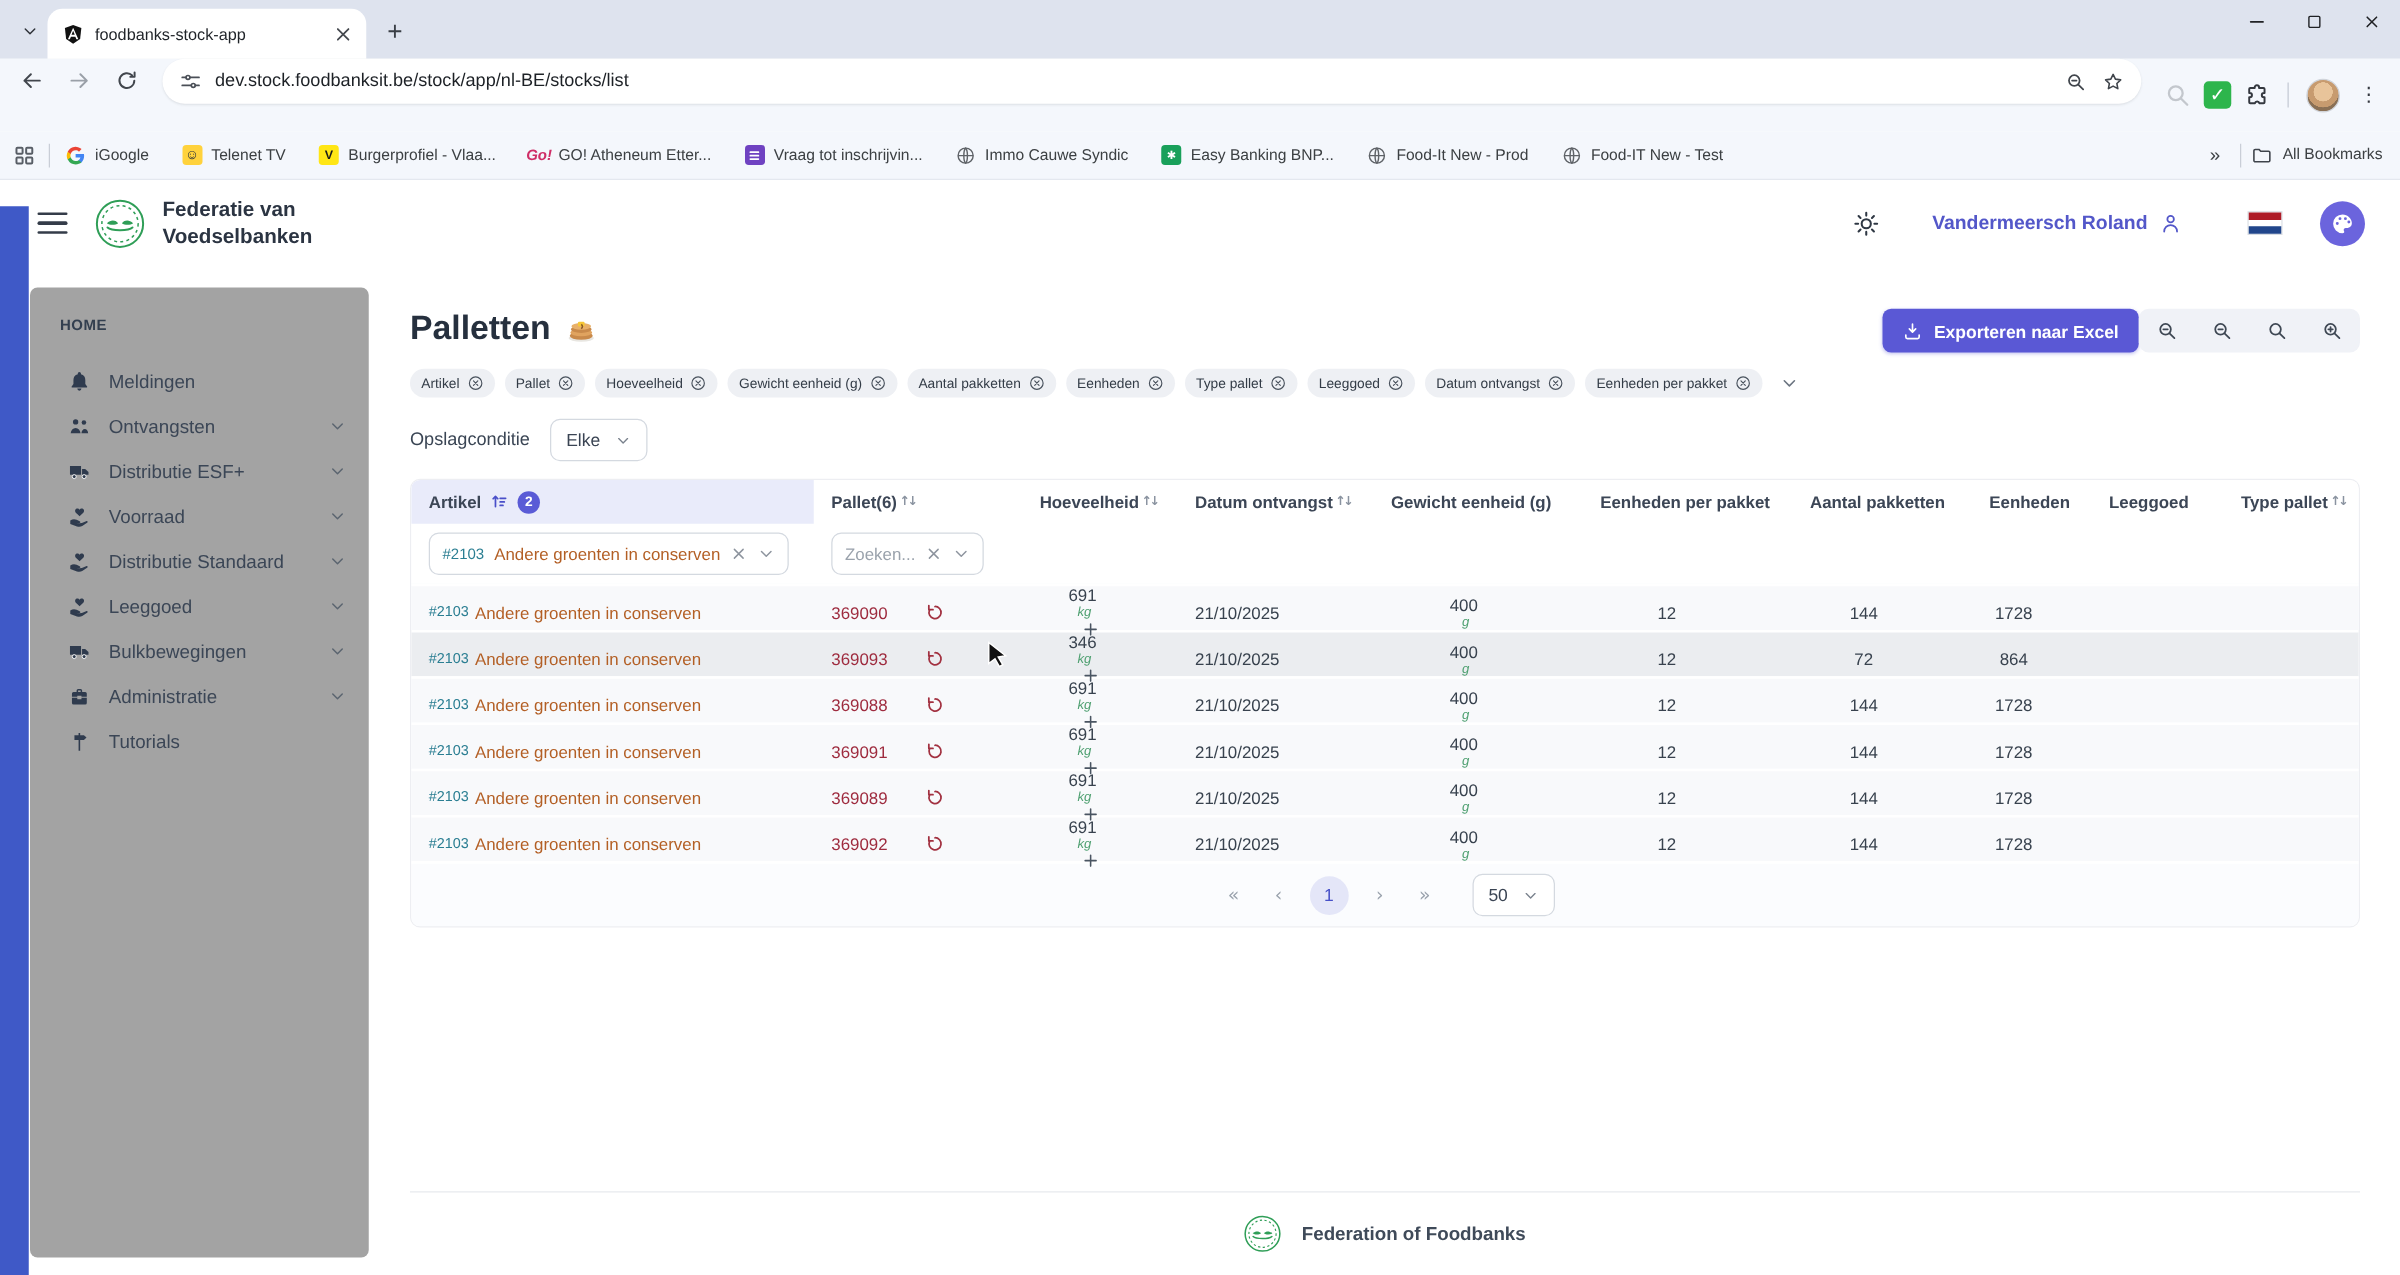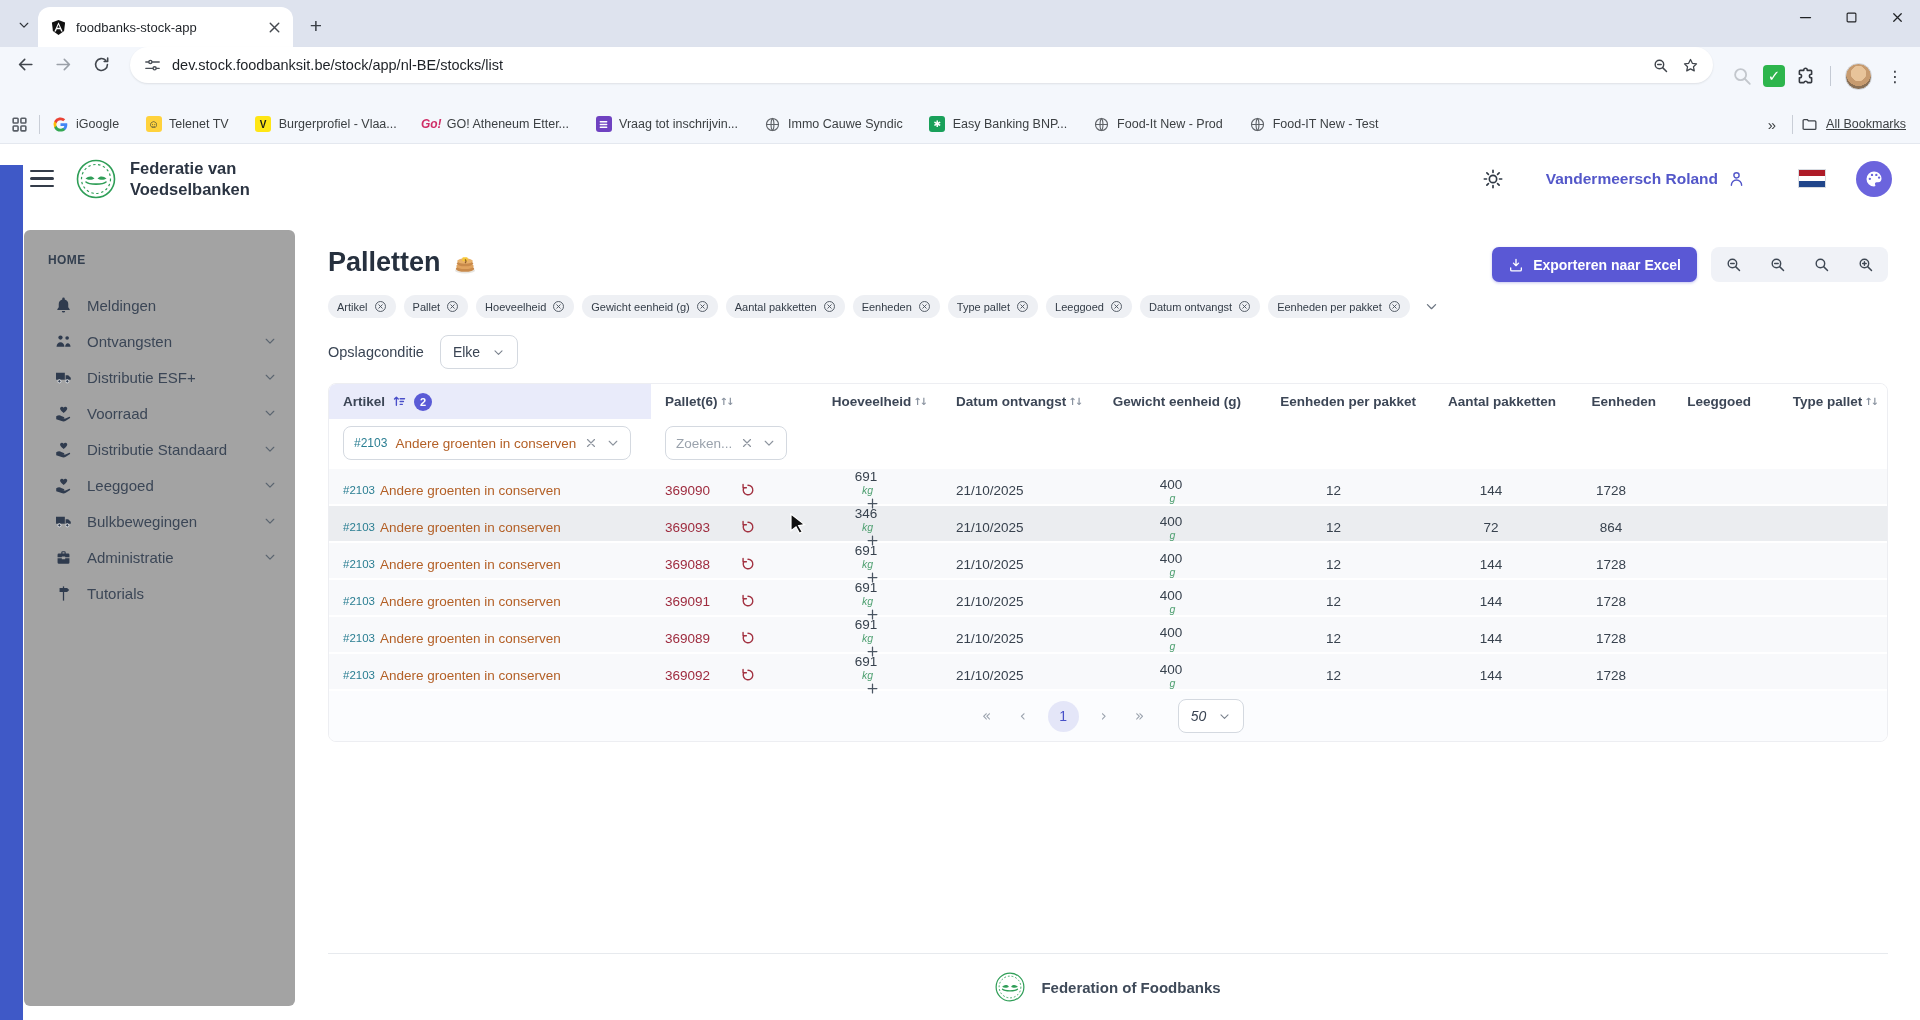--- a/index.html
+++ b/index.html
@@ -40,21 +40,21 @@
   .kebab { width:26px; height:26px; display:flex; align-items:center; justify-content:center; font-size:16px; color:#34383f; letter-spacing:0; }
 
   .bookmarks { height:39px; background:#f4f7fc; border-bottom:1px solid #e4e8ef; display:flex; align-items:center; padding:0 14px 0 10px; font-size:12.5px; color:#3c4043; }
   .bm-apps { width:19px; height:19px; color:#585e66; margin-right:10px; }
   .bm-sep { width:1px; height:19px; background:#c9ced7; margin-right:12px; }
   .bm-item { display:flex; align-items:center; gap:7px; margin-right:26px; white-space:nowrap; }
   .bm-ico { width:17px; height:17px; display:flex; align-items:center; justify-content:center; }
   .bq { width:16px; height:16px; border-radius:3px; display:flex; align-items:center; justify-content:center; font-size:10px; font-weight:700; }
   .goicon { color:#cf2e67; font-weight:800; font-style:italic; font-size:12px; }
   .bm-overflow { margin-left:auto; font-size:15px; color:#3c4043; padding:0 6px; }
-  .bm-all { display:flex; align-items:center; gap:8px; margin-left:8px;text-decoration:underline; }
+  .bm-all { display:flex; gap:8px; margin-left:8px; }
   .bm-all .ic { width:17px; height:17px; color:#3f444b; }
 
   
   .blue-strip { position:absolute; left:0; top:165px; width:23px; height:855px; background:#3f59c7; z-index:5; }
 
   .app-header { height:69px; background:#fff; display:flex; align-items:center; padding:0 22px 0 30px; }
   .hamburger { width:24px; height:18px; display:flex; flex-direction:column; justify-content:space-between; margin-right:22px; }
   .hamburger span { height:2.4px; background:#343c49; border-radius:2px; }
   .org-logo { width:40px; height:40px; margin-right:14px; }
   .org-name { font-size:16.5px; font-weight:700; color:#2b3442; line-height:1.22; }
@@ -74,21 +74,21 @@
   .sb-item { display:flex; align-items:center; height:36px; padding-right:18px; color:#3b4656; font-size:15px; }
   .sb-ico { width:19px; height:19px; color:#2f3b4e; margin:0 14px 0 6px; }
   .sb-label { flex:1; }
   .sb-chev { width:14px; height:14px; color:#5b6570; }
 
   .main { flex:1; padding:34px 32px 0 33px; position:relative; }
 
   .page-head { display:flex; align-items:flex-start; }
   .page-title { font-size:27px; font-weight:700; color:#26303e; display:flex; align-items:center; gap:10px; }
   .emoji { width:28px; height:28px; }
-  .head-right { margin-left:auto; display:flex; gap:14px; }
+  .head-right { margin-left:auto; display:flex; gap:0; }
   .export-btn { height:35px; background:#5a58d5; color:#fff; font-size:14px; font-weight:600; border:none; border-radius:7px; display:flex; align-items:center; gap:9px; padding:0 16px; box-shadow:0 1px 3px rgba(90,88,213,.35); }
   .export-btn .ic { width:16px; height:16px; }
   .zoom-group { height:35px; background:#f0f2f7; border-radius:8px; display:flex; align-items:center; padding:0 14px; gap:27px; color:#3f4854; }
   .zoom-group .ic { width:17px; height:17px; }
 
   .chips-row { margin-top:13px; display:flex; align-items:center; gap:8px; flex-wrap:nowrap; }
   .chip { height:23px; background:#eef0f4; border-radius:12px; display:flex; align-items:center; gap:6px; padding:0 9px; font-size:11px; color:#333c47; white-space:nowrap; }
   .chip .ic { width:13px; height:13px; color:#49525d; }
   .chips-chev { width:15px; height:15px; color:#6b7480; margin-left:6px; }
 
@@ -124,21 +124,21 @@
   .td .code { color:#2a7e92; font-size:11.5px; margin-right:5px; }
   .td .aname { color:#b35f25; }
   .td .pnum { color:#9e2b3e; }
   .hist { width:16px; height:16px; color:#a23140; margin-left:30px; }
   .unit { color:#4fa071; font-size:10.5px; margin-left:3px;font-style:italic; }
   .plusic { width:15px; height:15px; color:#4a5562; margin-left:13px; }
 
   .pag-row { height:52px; background:#fbfcfe; border-top:2px solid #fff; display:flex; align-items:center; justify-content:center; gap:6px; }
   .pg-nav { width:30px; height:30px; display:flex; align-items:center; justify-content:center; color:#9aa2ad; font-size:15px; font-family:"DejaVu Sans",sans-serif; }
   .pg-num { width:31px; height:31px; border-radius:50%; background:#e4e6f8; color:#4750c8; font-size:14px; display:flex; align-items:center; justify-content:center; margin:0 4px; }
-  .pg-size { margin-left:17px;font-style:italic; }
+  .pg-size { margin-left:17px; }
 
   .main-footer { position:absolute; left:33px; right:32px; bottom:0; }
   .main-footer hr { border:none; border-top:1px solid #e7eaee; }
   .foot-inner { height:66px; display:flex; align-items:center; justify-content:center; gap:16px; font-size:15px; font-weight:600; color:#3f4a59; }
   .foot-logo { width:30px; height:30px; }
 
   .cursor { position:absolute; left:789px; top:513px; width:19px; height:22px; z-index:50; }
 </style>
 </head>
 <body>

